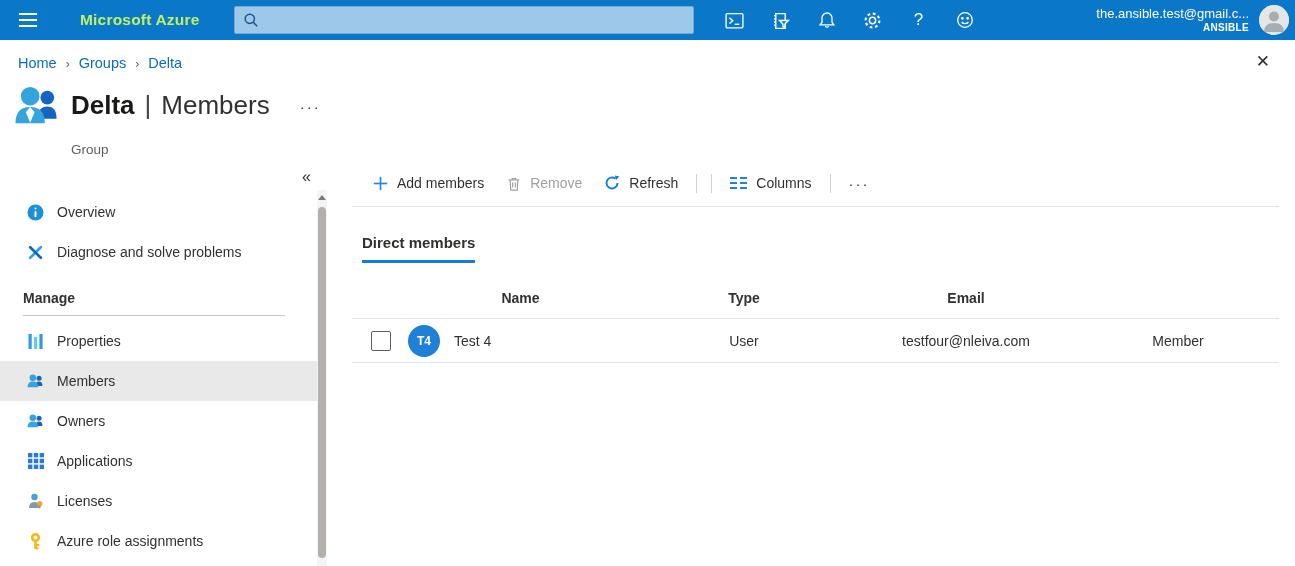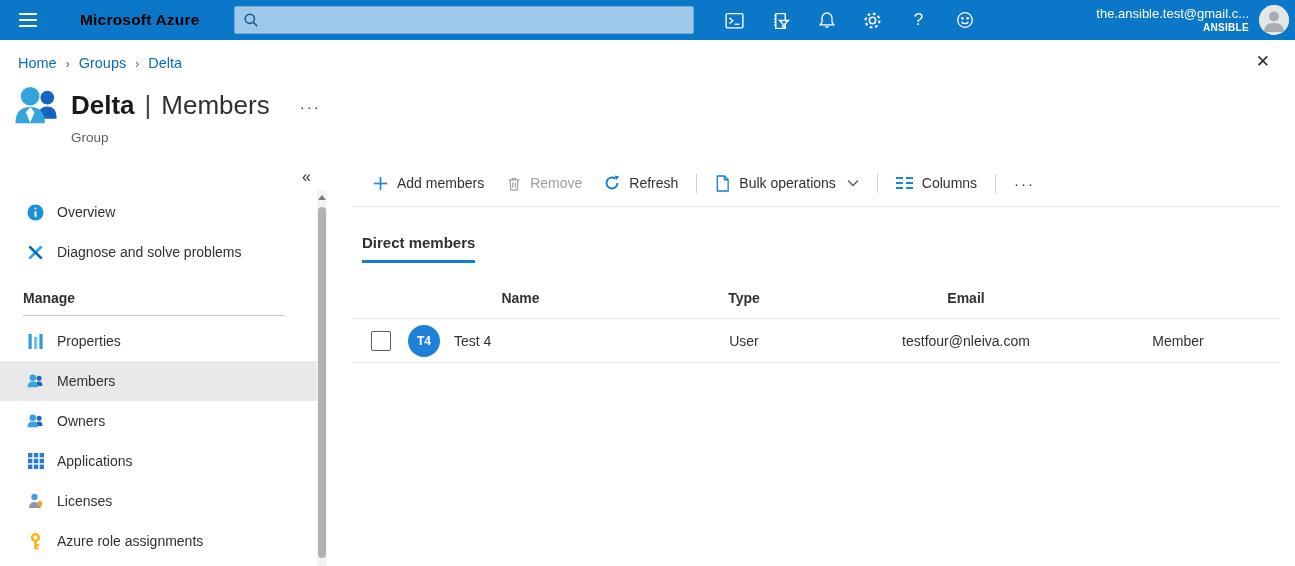--- a/index.html
+++ b/index.html
@@ -4,21 +4,21 @@
 <style>
   * { margin:0; padding:0; box-sizing:border-box; }
   html,body { width:1295px; height:566px; overflow:hidden; background:#fff;
     font-family:"Liberation Sans","DejaVu Sans",sans-serif; color:#323130; }
 
   
   .topbar { height:40px; background:#0b77c8; display:flex; align-items:center; }
   .hamburger { width:40px; height:40px; display:flex; flex-direction:column; justify-content:center;
     align-items:center; gap:4px; cursor:pointer; margin-left:8px; }
   .hamburger span { display:block; width:18px; height:2px; background:#fff; }
-  .brand { color:#000000; font-size:15.5px; font-weight:700; letter-spacing:.2px; margin:0 0 0 32px;
+  .brand { color:#bef264; font-size:15.5px; font-weight:700; letter-spacing:.2px; margin:0 0 0 32px;
     white-space:nowrap; cursor:pointer; }
   .searchwrap { margin-left:34px; width:460px; height:28px; background:#9dc8e9;
     border:1px solid #74a9d8; border-radius:2px; display:flex; align-items:center; padding:0 8px; }
   .searchwrap svg { flex:0 0 auto; }
   .searchwrap input { flex:1; border:none; outline:none; background:transparent; font-size:14px;
     color:#14508c; margin-left:8px; font-family:"Liberation Sans",sans-serif; }
   .searchwrap input::placeholder { color:#17548e; opacity:1; }
   .topbar-icons { display:flex; align-items:center; margin-left:18px; }
   .tb-btn { width:46px; height:40px; display:flex; align-items:center; justify-content:center;
     cursor:pointer; background:transparent; border:none; }
@@ -34,21 +34,21 @@
   .breadcrumb { display:flex; align-items:center; gap:9px; padding:15px 0 0 18px; font-size:14.5px; }
   .crumb { color:#0b6dbe; text-decoration:none; cursor:pointer; }
   .crumb-sep { color:#605e5c; font-size:12px; padding-top:1px; }
   .title-row { display:flex; align-items:center; margin:14px 0 0 14px; }
   .group-big-icon { width:47px; height:41px; }
   .title-text { margin-left:10px; font-size:26px; display:flex; align-items:baseline; gap:10px; }
   .title-primary { font-weight:700; color:#1b1a19; }
   .title-sep { color:#484644; font-weight:300; }
   .title-secondary { font-weight:400; color:#323130; }
   .title-overflow { margin-left:30px; color:#323130; font-size:15px; letter-spacing:2px; cursor:pointer; padding-top:2px;}
-  .subtitle { margin:4px 0 0 71px; color:#605e5c; font-size:13.5px; }
+  .subtitle { margin:16px 0 0 71px; color:#605e5c; font-size:13.5px; }
   .close-x { position:absolute; top:13px; right:25px; font-size:17px; color:#323130; cursor:pointer;
     font-weight:400; line-height:1; }
 
   
   .main-row { display:flex; height:406px; }
 
   
   .sidebar { position:relative; width:327px; flex:0 0 auto; height:100%; }
   .collapse-btn { position:absolute; top:8px; right:16px; font-size:16px; color:#323130; cursor:pointer; }
   .sb-scrollbar { position:absolute; top:30px; right:0; width:10px; bottom:0; background:#f4f4f4; }
@@ -365,34 +365,20 @@
           <svg width="16" height="16" viewBox="0 0 18 18" fill="none">
             <path d="M15.2 9 a6.2 6.2 0 1 1 -2.3-4.8" stroke="#0f7fda" stroke-width="2.2"></path>
             <polygon points="12.2,0.6 17.2,1.8 13.6,5.6" fill="#0f7fda"></polygon>
           </svg>
         </span>
         <span>Refresh</span>
       </button>
 
       <span class="tbar-sep"></span>
 
-      <button class="tbar-btn">
-        <span style="display:flex;">
-          <svg width="15" height="17" viewBox="0 0 16 18" fill="none" stroke="#0f7fda" stroke-width="1.4">
-            <path d="M2.5 1 h7.5 l4 4 v12 h-11.5 z"></path>
-            <path d="M10 1 v4 h4"></path>
-          </svg>
-        </span>
-        <span>Bulk operations</span>
-        <span class="chev" style="display:flex;">
-          <svg width="12" height="8" viewBox="0 0 12 8" fill="none" stroke="#605e5c" stroke-width="1.4">
-            <polyline points="1,1.5 6,6.5 11,1.5"></polyline>
-          </svg>
-        </span>
-      </button>
 
       <span class="tbar-sep"></span>
 
       <button class="tbar-btn">
         <span class="cols-icon">
           <span class="col">
               <i></i>
               <i></i>
               <i></i>
             </span>

